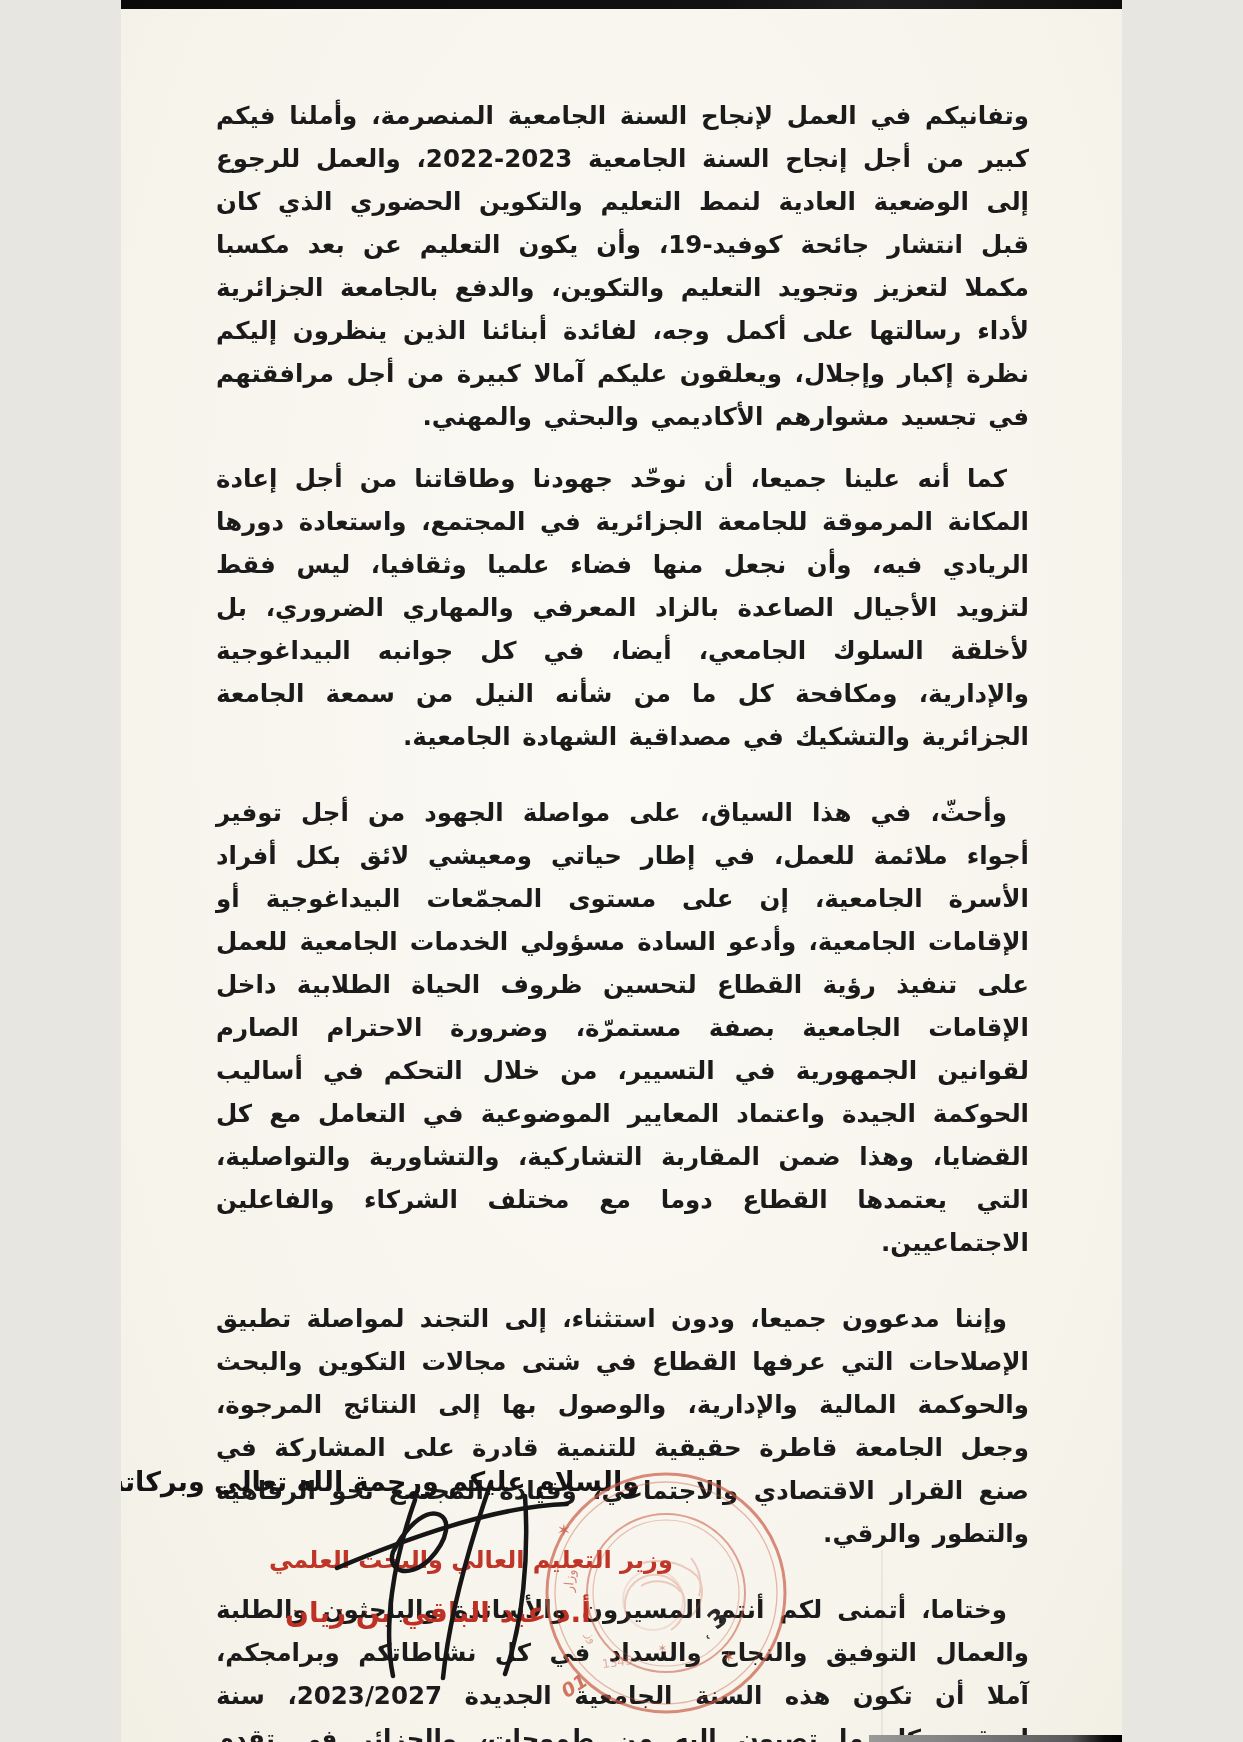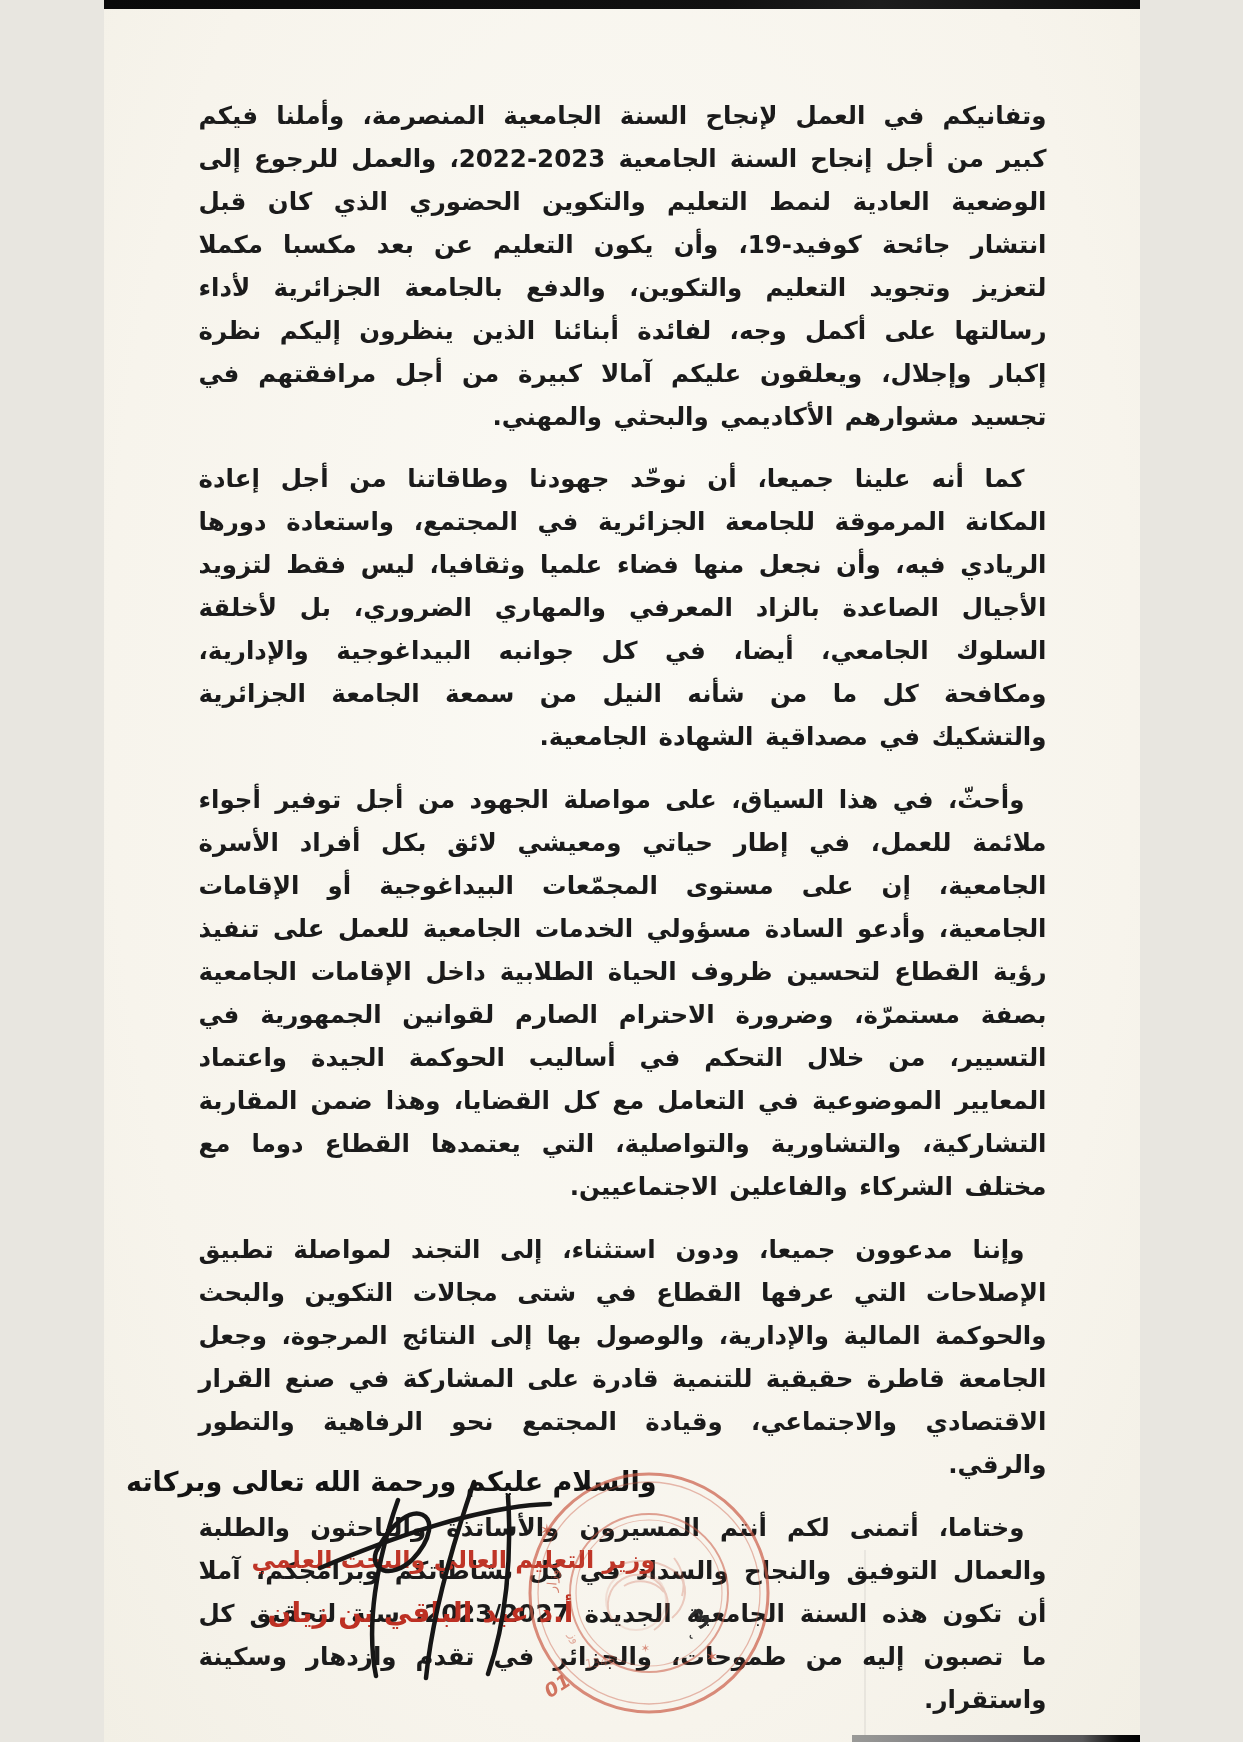--- a/index.html
+++ b/index.html
@@ -5,21 +5,20 @@
   html,body{margin:0;padding:0;background:#e8e6e0;}
   .page{
     position:relative;
     width:1001px;height:1742px;
     margin:0 auto;
     background:#f9f7f0;
     background-image:radial-gradient(ellipse at 50% 40%, #fbfaf5 0%, #f7f4ec 70%, #f2efe5 100%);
     overflow:hidden;
     font-family:"DejaVu Sans","Liberation Sans",sans-serif;
     color:#1b1b1b;
-    padding-left:35px;
   }
   .top-edge{
     position:absolute;top:0;left:0;right:0;height:9px;
     background:linear-gradient(to right,#0a0a0a 0%,#111 60%,#1d1d1d 75%,#0d0d0d 100%);
   }
   .bottom-edge{
     position:absolute;bottom:0;left:748px;right:0;height:7px;
     background:linear-gradient(to right,#9a9a98 0%,#77777a 45%,#58585a 80%,#0c0c0c 93%,#000 100%);
   }
   .crease{
@@ -28,21 +27,21 @@
   }
   .letter-body{
     position:absolute;top:94px;right:93px;left:95px;
     direction:rtl;
     font-size:24.5px;font-weight:700;line-height:43px;
     text-align:justify;text-align-last:right;
     word-spacing:3px;
   }
   .letter-body p{margin:0;}
   .letter-body p.indent{text-indent:22px;}
-  .letter-body p.gap{margin-top:20px;}
+  .letter-body p.gap{margin-top:33px;}
   .letter-body p.gap-sm{margin-top:19px;}
   .closing{
     position:absolute;top:1466px;right:483px;
     direction:rtl;white-space:nowrap;
     font-size:27px;font-weight:700;color:#141414;
     letter-spacing:0.5px;
   }
   .minister-title{
     position:absolute;left:148px;top:1546px;
     direction:rtl;white-space:nowrap;

